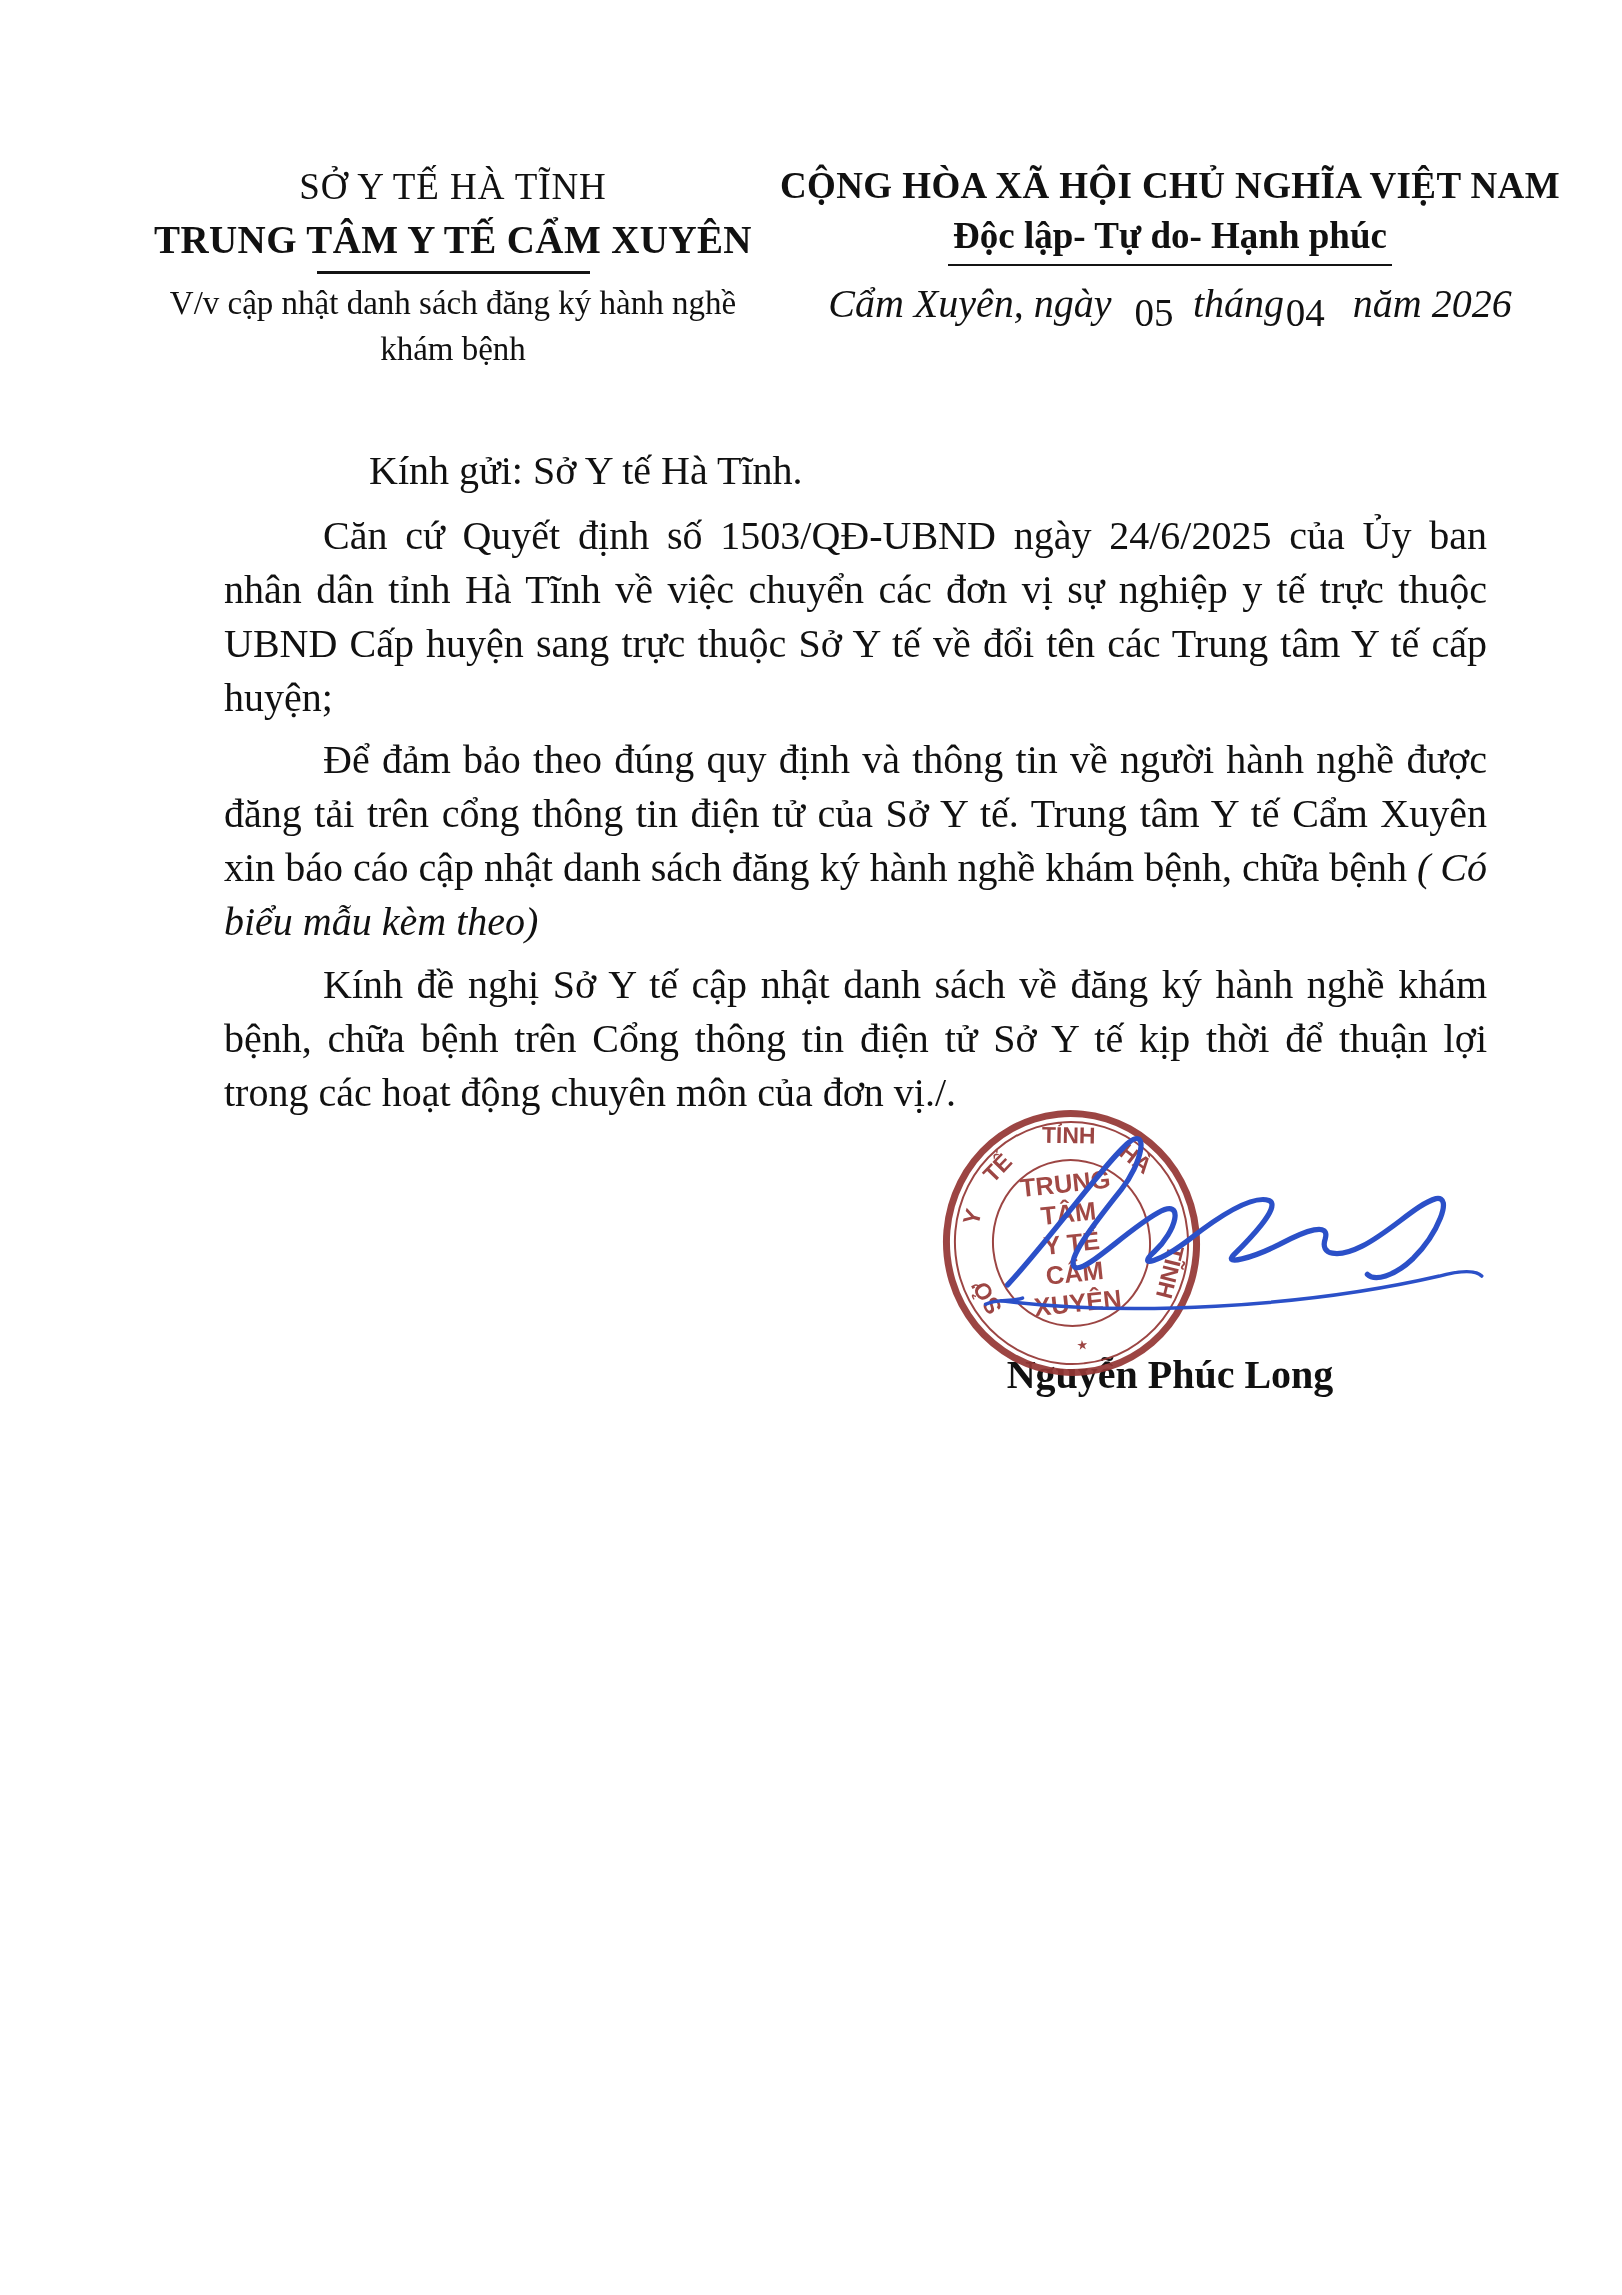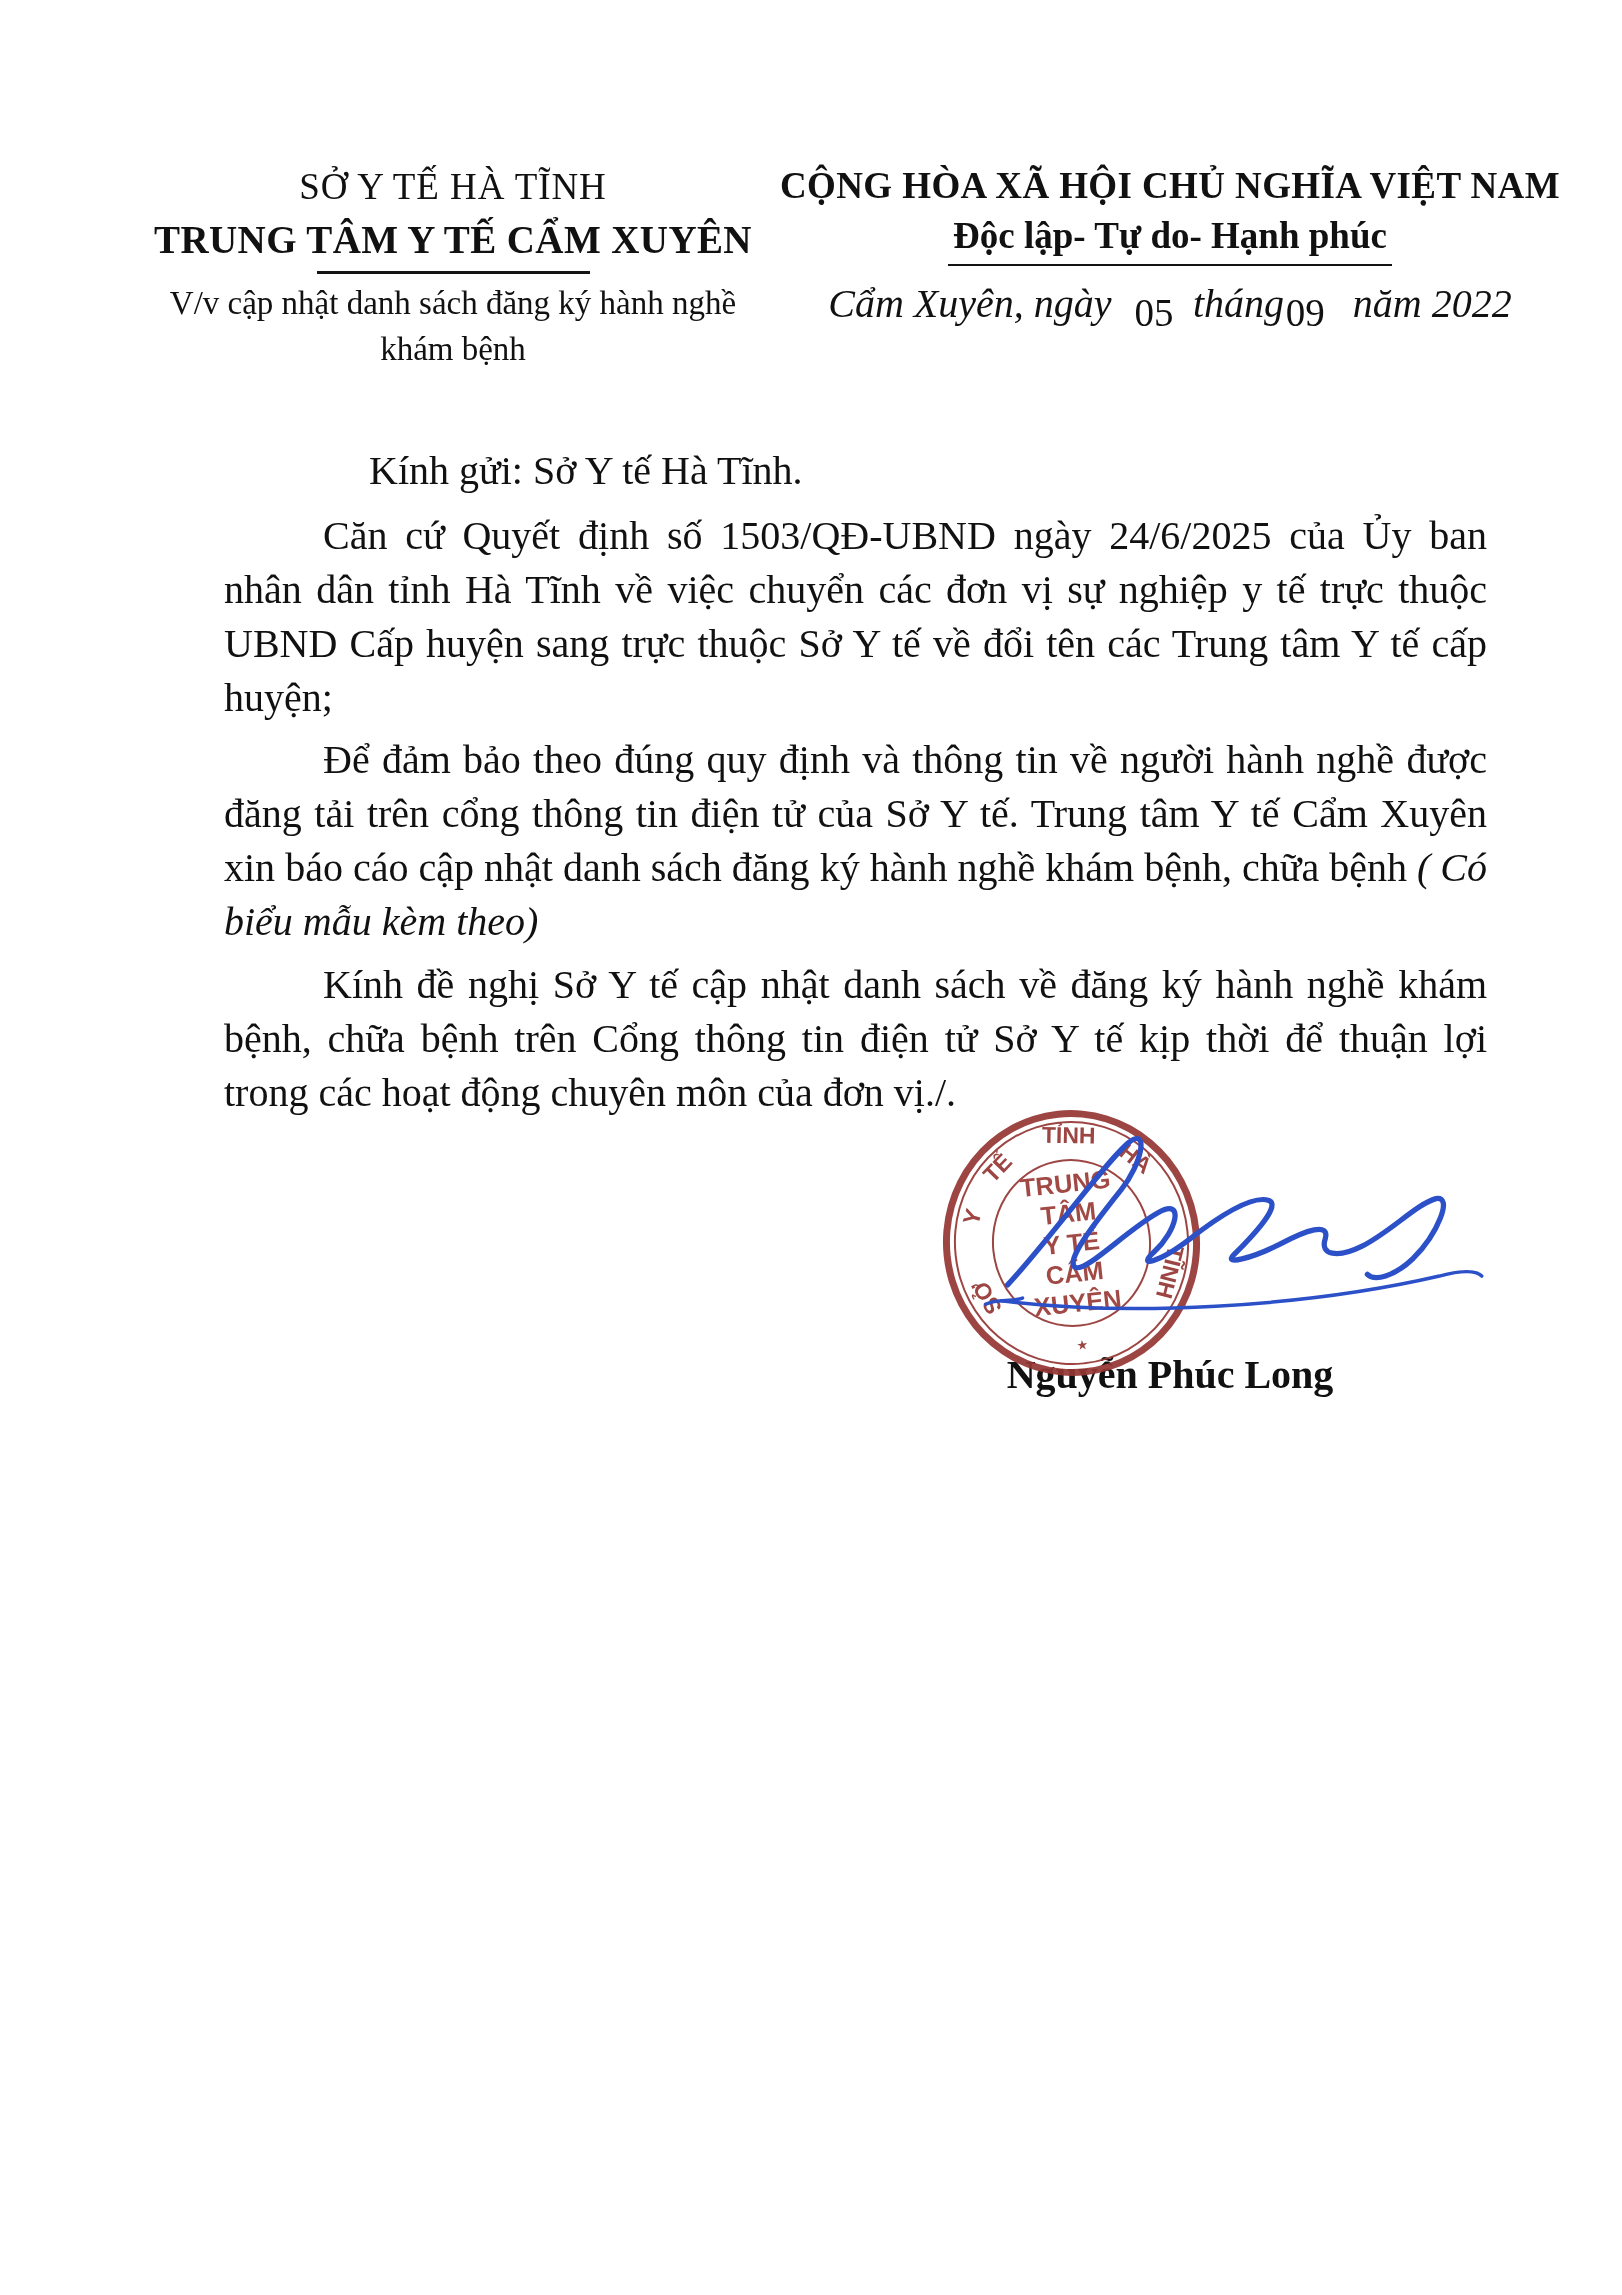--- a/index.html
+++ b/index.html
@@ -125,21 +125,21 @@
       <div>khám bệnh</div>
     </div>
   </div>
 
   <div class="header-right">
     <div class="hr-line1">CỘNG HÒA XÃ HỘI CHỦ NGHĨA VIỆT NAM</div>
     <div class="hr-line2-wrap">
       <span class="hr-line2">Độc lập- Tự do- Hạnh phúc</span>
     </div>
     <div class="hr-date">
-      <span class="lbl">Cẩm Xuyên, ngày</span><span class="gap-a"></span><span class="filled">05</span><span class="gap-b"></span><span class="lbl">tháng</span><span class="gap-c"></span><span class="filled">09</span><span class="gap-d"></span><span class="lbl">năm 2022</span>
+      <span class="lbl">Cẩm Xuyên, ngày</span><span class="gap-a"></span><span class="filled">05</span><span class="gap-b"></span><span class="lbl">tháng</span><span class="gap-c"></span><span class="filled">04</span><span class="gap-d"></span><span class="lbl">năm 2026</span>
     </div>
   </div>
 
   <div class="body-block">
     <div class="salutation">Kính gửi: Sở Y tế Hà Tĩnh.</div>
     <p class="para">Căn cứ Quyết định số 1503/QĐ-UBND ngày 24/6/2025 của Ủy ban nhân dân tỉnh Hà Tĩnh về việc chuyển các đơn vị sự nghiệp y tế trực thuộc UBND Cấp huyện sang trực thuộc Sở Y tế về đổi tên các Trung tâm Y tế cấp huyện;</p>
     <p class="para"><span>Để đảm bảo theo đúng quy định và thông tin về người hành nghề được đăng tải trên cổng thông tin điện tử của Sở Y tế. Trung tâm Y tế Cẩm Xuyên xin báo cáo cập nhật danh sách đăng ký hành nghề khám bệnh, chữa bệnh</span> <span class="note">( Có biểu mẫu kèm theo)</span></p>
     <p class="para">Kính đề nghị Sở Y tế cập nhật danh sách về đăng ký hành nghề khám bệnh, chữa bệnh trên Cổng thông tin điện tử Sở Y tế kịp thời để thuận lợi trong các hoạt động chuyên môn của đơn vị./.</p>
   </div>
 

